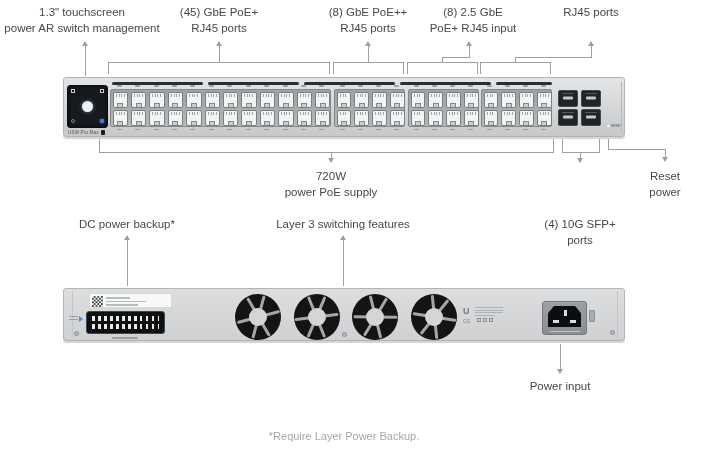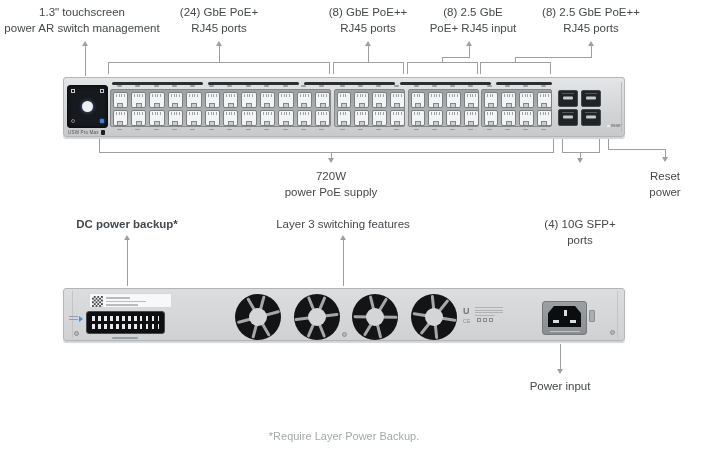--- a/index.html
+++ b/index.html
@@ -82,33 +82,32 @@
 </head>
 <body>
 
 <div id="canvas">
 
   <div class="lbl" style="left:82px;top:5px;">
     <div>1.3" touchscreen</div>
     <div>power AR switch management</div>
   </div>
   <div class="lbl" style="left:219px;top:5px;">
-    <div>(24) GbE PoE+</div>
+    <div>(45) GbE PoE+</div>
     <div>RJ45 ports</div>
   </div>
   <div class="lbl" style="left:368px;top:5px;">
     <div>(8) GbE PoE++</div>
     <div>RJ45 ports</div>
   </div>
   <div class="lbl" style="left:473px;top:5px;">
     <div>(8) 2.5 GbE</div>
     <div>PoE+ RJ45 input</div>
   </div>
   <div class="lbl" style="left:591px;top:5px;">
-    <div>(8) 2.5 GbE PoE++</div>
     <div>RJ45 ports</div>
   </div>
 
   <div class="arr-up" style="left:85px;top:41px;"></div>
   <div class="vl" style="left:85px;top:45px;height:31px;"></div>
 
   <div class="arr-up" style="left:219px;top:41px;"></div>
   <div class="vl" style="left:219px;top:45px;height:17px;"></div>
 
   <div class="arr-up" style="left:368px;top:41px;"></div>
@@ -281,21 +280,21 @@
 
   <div class="vl" style="left:608px;top:139px;height:11px;"></div>
   <div class="hl" style="left:608px;top:149px;width:58px;"></div>
   <div class="vl" style="left:665px;top:149px;height:8px;"></div>
   <div class="arr-down" style="left:665px;top:157px;"></div>
   <div class="lbl" style="left:665px;top:169px;">
     <div>Reset</div>
     <div>power</div>
   </div>
 
-  <div class="lbl" style="left:127px;top:217px;font-weight:bold;">
+  <div class="lbl" style="left:127px;top:217px;">
     <div>DC power backup*</div>
   </div>
   <div class="arr-up" style="left:127px;top:235px;"></div>
   <div class="vl" style="left:127px;top:239px;height:47px;"></div>
 
   <div class="lbl" style="left:343px;top:217px;text-align:center;">
     <div>Layer 3 switching features</div>
   </div>
   <div class="arr-up" style="left:343px;top:235px;"></div>
   <div class="vl" style="left:343px;top:239px;height:47px;"></div>

